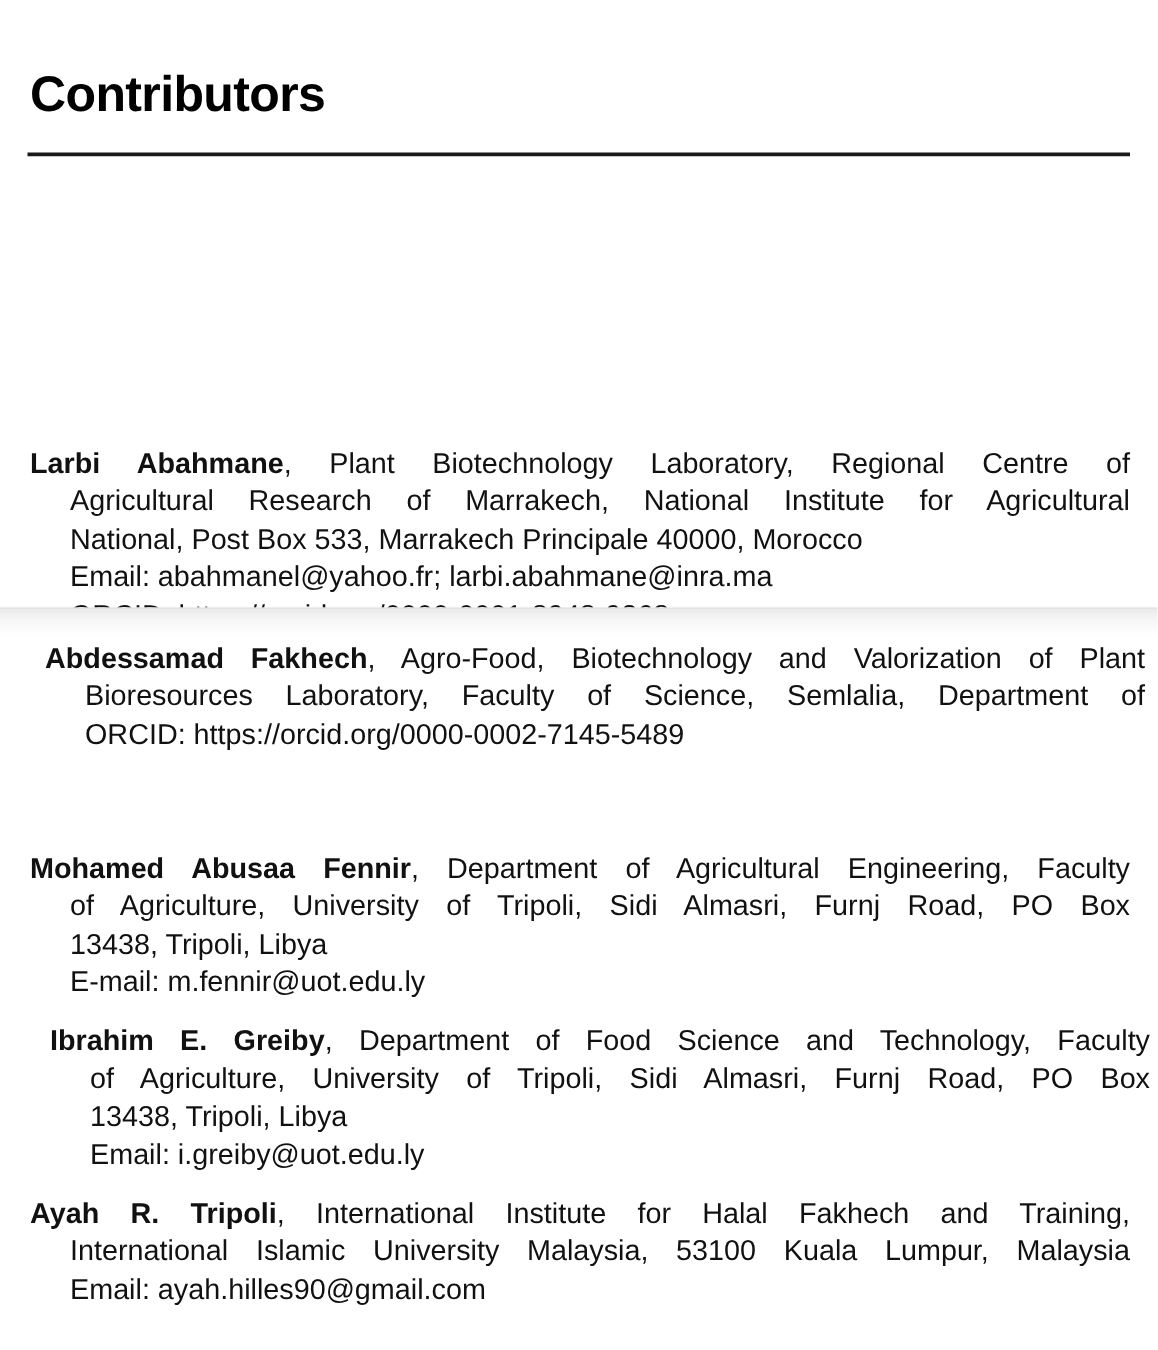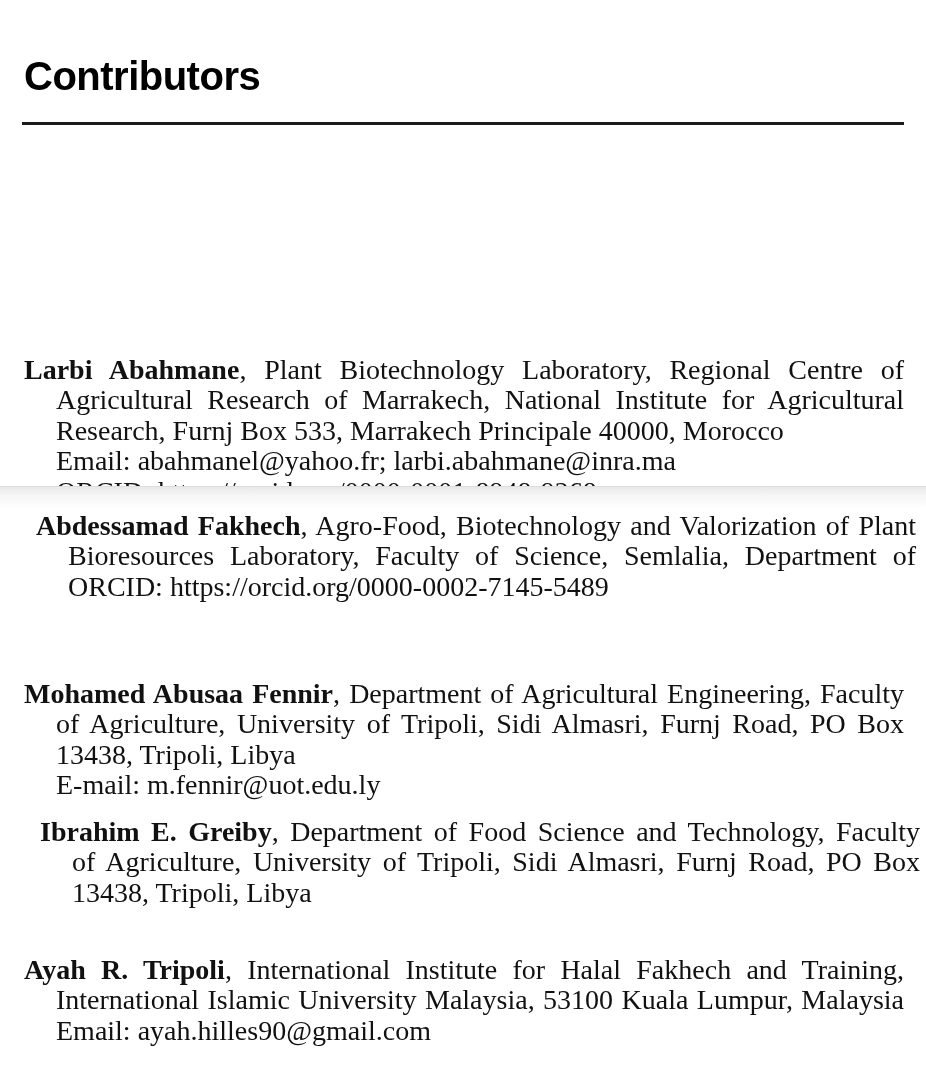--- a/index.html
+++ b/index.html
@@ -8,21 +8,21 @@
       position: absolute; left: 24px; top: 52px;
       font-family: "Liberation Sans", sans-serif; font-weight: bold;
       font-size: 40px; letter-spacing: -0.5px; color: #000; margin: 0; line-height: 48px;
     }
     .title-rule { position: absolute; left: 22px; top: 122px; width: 882px; height: 3px; background: #1a1a1a; }
     .page1 { position: absolute; left: 0; top: 0; width: 926px; height: 486px; overflow: hidden; }
     .page-break { position: absolute; left: 0; top: 486px; width: 926px; height: 22px;
       background: linear-gradient(#e9e9e9, #f6f6f6 40%, #ffffff); border-top: 1px solid #dcdcdc; }
     .entry {
       position: absolute; left: 24px; width: 880px;
-      font-family: Liberation Serif, serif; font-size: 28px; line-height: 30.4px;
+      font-family: Liberation Sans, sans-serif; font-size: 23px; line-height: 30.4px;
       color: #111;
     }
     .entry .line { white-space: nowrap; text-align: justify; text-align-last: justify; display: block; }
     .entry .line.cont { padding-left: 32px; }
     .entry .line.last { text-align-last: left; }
     .entry .name { font-weight: bold; }
     #e0 { top: 355px; }
     #e1 { top: 511px; margin-left: 12px; }
     #e2 { top: 679px; }
     #e3 { top: 817px; margin-left: 16px; }
@@ -31,21 +31,21 @@
 </head>
 <body>
 
 <div class="page1">
   <h1 class="title">Contributors</h1>
   <div class="title-rule"></div>
 
   <div class="entry" id="e0">
     <span class="line"><span class="name">Larbi Abahmane</span><span>, Plant Biotechnology Laboratory, Regional Centre of</span></span>
     <span class="line cont">Agricultural Research of Marrakech, National Institute for Agricultural</span>
-    <span class="line cont last">Research, Furnj Box 533, Marrakech Principale 40000, Morocco</span>
+    <span class="line cont last">National, Post Box 533, Marrakech Principale 40000, Morocco</span>
     <span class="line cont last">Email: abahmanel@yahoo.fr; larbi.abahmane@inra.ma</span>
     <span class="line cont last">ORCID: https://orcid.org/0000-0001-8948-9268</span>
   </div>
 </div>
 
 <div class="page-break"></div>
 
 <div class="entry" id="e1">
   <span class="line"><span class="name">Abdessamad Fakhech</span><span>, Agro-Food, Biotechnology and Valorization of Plant</span></span>
   <span class="line cont">Bioresources Laboratory, Faculty of Science, Semlalia, Department of</span>
@@ -56,19 +56,20 @@
   <span class="line"><span class="name">Mohamed Abusaa Fennir</span><span>, Department of Agricultural Engineering, Faculty</span></span>
   <span class="line cont">of Agriculture, University of Tripoli, Sidi Almasri, Furnj Road, PO Box</span>
   <span class="line cont last">13438, Tripoli, Libya</span>
   <span class="line cont last">E-mail: m.fennir@uot.edu.ly</span>
 </div>
 
 <div class="entry" id="e3">
   <span class="line"><span class="name">Ibrahim E. Greiby</span><span>, Department of Food Science and Technology, Faculty</span></span>
   <span class="line cont">of Agriculture, University of Tripoli, Sidi Almasri, Furnj Road, PO Box</span>
   <span class="line cont last">13438, Tripoli, Libya</span>
+  <span class="line cont last">Email: i.greiby@uot.edu.ly</span>
 </div>
 
 <div class="entry" id="e4">
   <span class="line"><span class="name">Ayah R. Tripoli</span><span>, International Institute for Halal Fakhech and Training,</span></span>
   <span class="line cont">International Islamic University Malaysia, 53100 Kuala Lumpur, Malaysia</span>
   <span class="line cont last">Email: ayah.hilles90@gmail.com</span>
 </div>
 
 </body></html>

